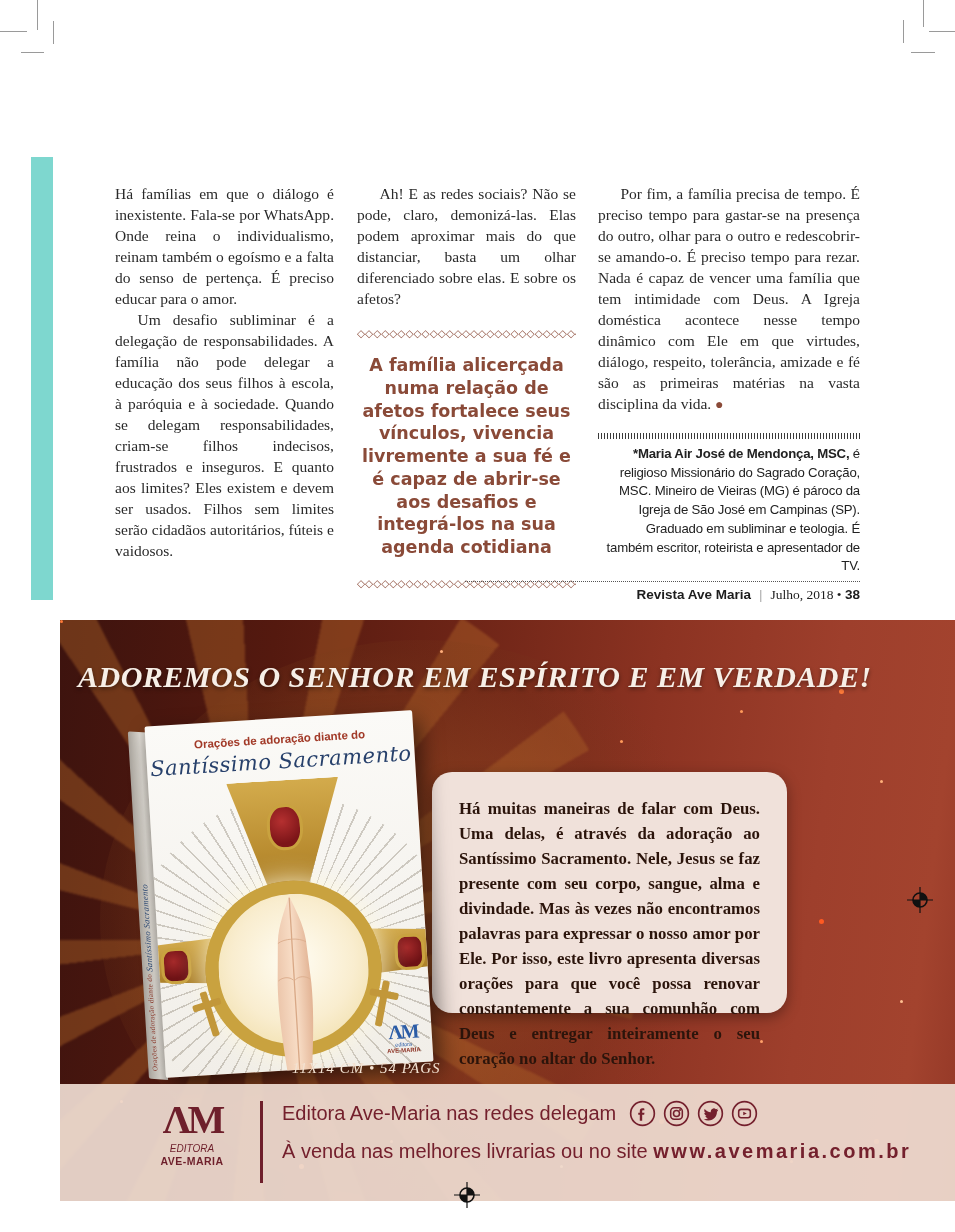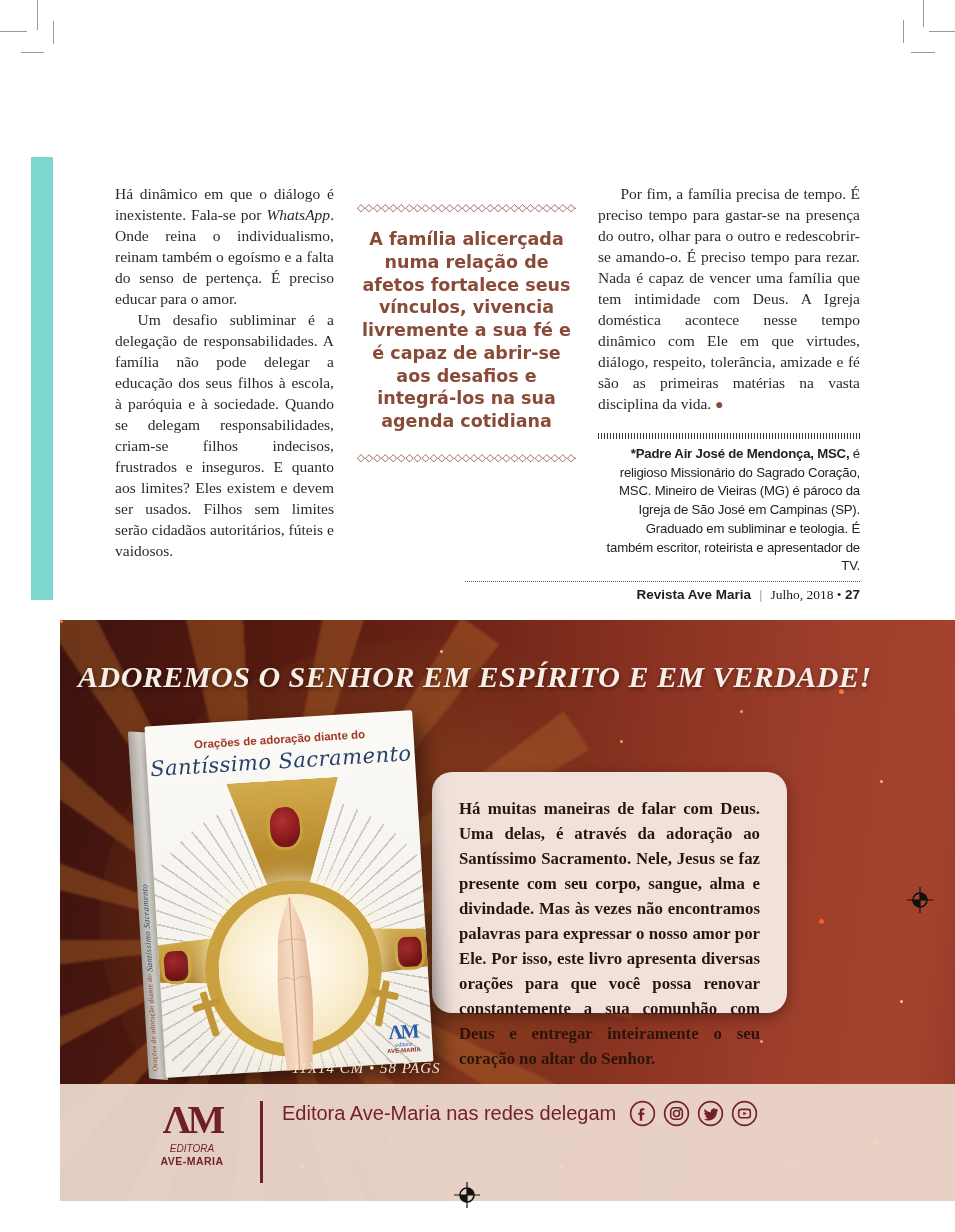--- a/index.html
+++ b/index.html
@@ -13,21 +13,21 @@
   
   .teal-bar{position:absolute;left:31px;top:157px;width:22px;height:443px;background:#7ED7CF;}
 
   
   .col{position:absolute;top:183px;font-size:15.5px;line-height:21px;text-align:justify;}
   .col1{left:115px;width:219px;}
   .col2{left:357px;width:219px;}
   .col3{left:598px;width:262px;}
   .col p{margin:0;}
   .col p.indent{text-indent:1.45em;}
-  .italic{font-style:italic;}
+  .italic{}
   .enddot{color:#8A4A38;font-size:14px;}
 
   .diamond-row{color:#8A4A38;font-size:10.5px;letter-spacing:0px;text-align:center;
                margin:14px 0 10px 0;white-space:nowrap;overflow:hidden;}
   .pull-quote{font-family:"DejaVu Sans",sans-serif;font-weight:bold;color:#8A4A38;
               font-size:17.5px;line-height:1.3;text-align:center;margin:6px auto;width:212px;}
 
   .bio-block{margin-top:18px;text-align:right;}
   .bio-hatch{height:6px;width:100%;margin-bottom:6px;
              background:repeating-linear-gradient(90deg,#3a3a3a 0 1px,transparent 1px 3px);}
@@ -140,43 +140,44 @@
   <div class="crop" style="left:53px;top:21px;width:1px;height:23px;"></div>
   <div class="crop" style="left:21px;top:52px;width:23px;height:1px;"></div>
   <div class="crop" style="left:923px;top:0;width:1px;height:27px;"></div>
   <div class="crop" style="left:929px;top:31px;width:26px;height:1px;"></div>
   <div class="crop" style="left:903px;top:20px;width:1px;height:23px;"></div>
   <div class="crop" style="left:911px;top:52px;width:24px;height:1px;"></div>
 
   <div class="teal-bar"></div>
 
   <div class="col col1">
-    <p><span>Há dinâmico em que o diálogo é inexistente. Fala-se por </span><span class="italic">WhatsApp</span><span>. Onde reina o individualismo, reinam também o egoísmo e a falta do senso de pertença. É preciso educar para o amor.</span></p>
+    <p><span>Há famílias em que o diálogo é inexistente. Fala-se por </span><span class="italic">WhatsApp</span><span>. Onde reina o individualismo, reinam também o egoísmo e a falta do senso de pertença. É preciso educar para o amor.</span></p>
     <p class="indent">Um desafio subliminar é a delegação de responsabilidades. A família não pode delegar a educação dos seus filhos à escola, à paróquia e à sociedade. Quando se delegam responsabilidades, criam-se filhos indecisos, frustrados e inseguros. E quanto aos limites? Eles existem e devem ser usados. Filhos sem limites serão cidadãos autoritários, fúteis e vaidosos.</p>
   </div>
 
   <div class="col col2">
+    <p class="indent">Ah! E as redes sociais? Não se pode, claro, demonizá-las. Elas podem aproximar mais do que distanciar, basta um olhar diferenciado sobre elas. E sobre os afetos?</p>
     <div class="diamond-row">◇◇◇◇◇◇◇◇◇◇◇◇◇◇◇◇◇◇◇◇◇◇◇◇◇◇◇◇</div>
     <div class="pull-quote">A família alicerçada numa relação de afetos fortalece seus vínculos, vivencia livremente a sua fé e é capaz de abrir-se aos desafios e integrá-los na sua agenda cotidiana</div>
     <div class="diamond-row">◇◇◇◇◇◇◇◇◇◇◇◇◇◇◇◇◇◇◇◇◇◇◇◇◇◇◇◇</div>
   </div>
 
   <div class="col col3">
     <p class="indent"><span>Por fim, a família precisa de tempo. É preciso tempo para gastar-se na presença do outro, olhar para o outro e redescobrir-se amando-o. É preciso tempo para rezar. Nada é capaz de vencer uma família que tem intimidade com Deus. A Igreja doméstica acontece nesse tempo dinâmico com Ele em que virtudes, diálogo, respeito, tolerância, amizade e fé são as primeiras matérias na vasta disciplina da vida. </span><span class="enddot">●</span></p>
     <div class="bio-block">
       <div class="bio-hatch"></div>
-      <div class="bio"><b>*Padre Air José de Mendonça, MSC,</b><span> é religioso Missionário do Sagrado Coração, MSC. Mineiro de Vieiras (MG) é pároco da Igreja de São José em Campinas (SP). Graduado em subliminar e teologia. É também escritor, roteirista e apresentador de TV.</span></div>
+      <div class="bio"><b>*Maria Air José de Mendonça, MSC,</b><span> é religioso Missionário do Sagrado Coração, MSC. Mineiro de Vieiras (MG) é pároco da Igreja de São José em Campinas (SP). Graduado em subliminar e teologia. É também escritor, roteirista e apresentador de TV.</span></div>
     </div>
   </div>
 
   <div class="foot-rule"></div>
   <div class="foot-line">
     <span class="mag">Revista Ave Maria</span>
     <span class="sep">|</span>
-    <span>Julho, 2018 • </span><span class="pg">27</span>
+    <span>Julho, 2018 • </span><span class="pg">38</span>
   </div>
 
   <div class="ad">
     <div class="burst"></div>
     <div class="glowblob"></div>
     <div class="sparkles"></div>
 
     <div class="ad-headline">ADOREMOS O SENHOR EM ESPÍRITO E EM VERDADE!</div>
 
     <div class="book">
@@ -213,21 +214,21 @@
           <path d="M51 92 C55 88 62 88 67 92" stroke="#dcae8e" stroke-width="1" fill="none"></path>
         </svg>
         <div class="cover-logo">
           <div class="am">ΛM</div>
           <div class="sub">editora</div>
           <div class="sub2">AVE-MARIA</div>
         </div>
       </div>
     </div>
 
-    <div class="book-specs">11X14 CM • 58 PAGS</div>
+    <div class="book-specs">11X14 CM • 54 PAGS</div>
 
     <div class="ad-box">
       <p>Há muitas maneiras de falar com Deus. Uma delas, é através da adoração ao Santíssimo Sacramento. Nele, Jesus se faz presente com seu corpo, sangue, alma e divindade. Mas às vezes não encontramos palavras para expressar o nosso amor por Ele. Por isso, este livro apresenta diversas orações para que você possa renovar constantemente a sua comunhão com Deus e entregar inteiramente o seu coração no altar do Senhor.</p>
     </div>
 
     <div class="ad-band">
       <div class="band-logo">
         <div class="am">ΛM</div>
         <div class="sub">EDITORA</div>
         <div class="sub2">AVE-MARIA</div>
@@ -250,20 +251,23 @@
             <svg width="27" height="27" viewBox="0 0 26 26">
               <circle cx="13" cy="13" r="11.4" fill="none" stroke="#74202D" stroke-width="1.6"></circle>
               <path d="M20.4 9.4c-.5.2-1.1.4-1.6.5.6-.4 1-.9 1.2-1.6-.5.3-1.1.6-1.8.7a2.9 2.9 0 0 0-5 2c0 .2 0 .5.1.7-2.4-.1-4.5-1.3-5.9-3.1-.3.5-.4.9-.4 1.5 0 1 .5 1.9 1.3 2.4-.5 0-.9-.1-1.3-.3v.1c0 1.4 1 2.6 2.3 2.9-.4.1-.8.1-1.3.1.3 1.2 1.4 2 2.7 2a5.8 5.8 0 0 1-4.3 1.2A8.2 8.2 0 0 0 11 19.8c5.3 0 8.2-4.4 8.2-8.2v-.4c.5-.4 1-.9 1.2-1.8z" fill="#74202D"></path>
             </svg>
             <svg width="27" height="27" viewBox="0 0 26 26">
               <circle cx="13" cy="13" r="11.4" fill="none" stroke="#74202D" stroke-width="1.6"></circle>
               <rect x="7.4" y="9" width="11.2" height="8" rx="2.3" fill="none" stroke="#74202D" stroke-width="1.5"></rect>
               <path d="M11.8 11.3l3.4 1.7-3.4 1.7z" fill="#74202D"></path>
             </svg>
           </span>
+        </div>
+        <div class="band-line2">
+          <span>À venda nas melhores livrarias ou no site </span><span class="site">www.avemaria.com.br</span>
         </div>
       </div>
     </div>
   </div>
 
   <svg class="regmark" style="left:906px;top:886px;" width="28" height="28" viewBox="0 0 28 28">
     <circle cx="14" cy="14" r="7" fill="none" stroke="#111" stroke-width="1.6"></circle>
     <path d="M14 1 V27 M1 14 H27" stroke="#111" stroke-width="1.2"></path>
     <path d="M14 14 L14 7 A7 7 0 0 1 21 14 Z" fill="#111"></path>
     <path d="M14 14 L14 21 A7 7 0 0 1 7 14 Z" fill="#111"></path>

